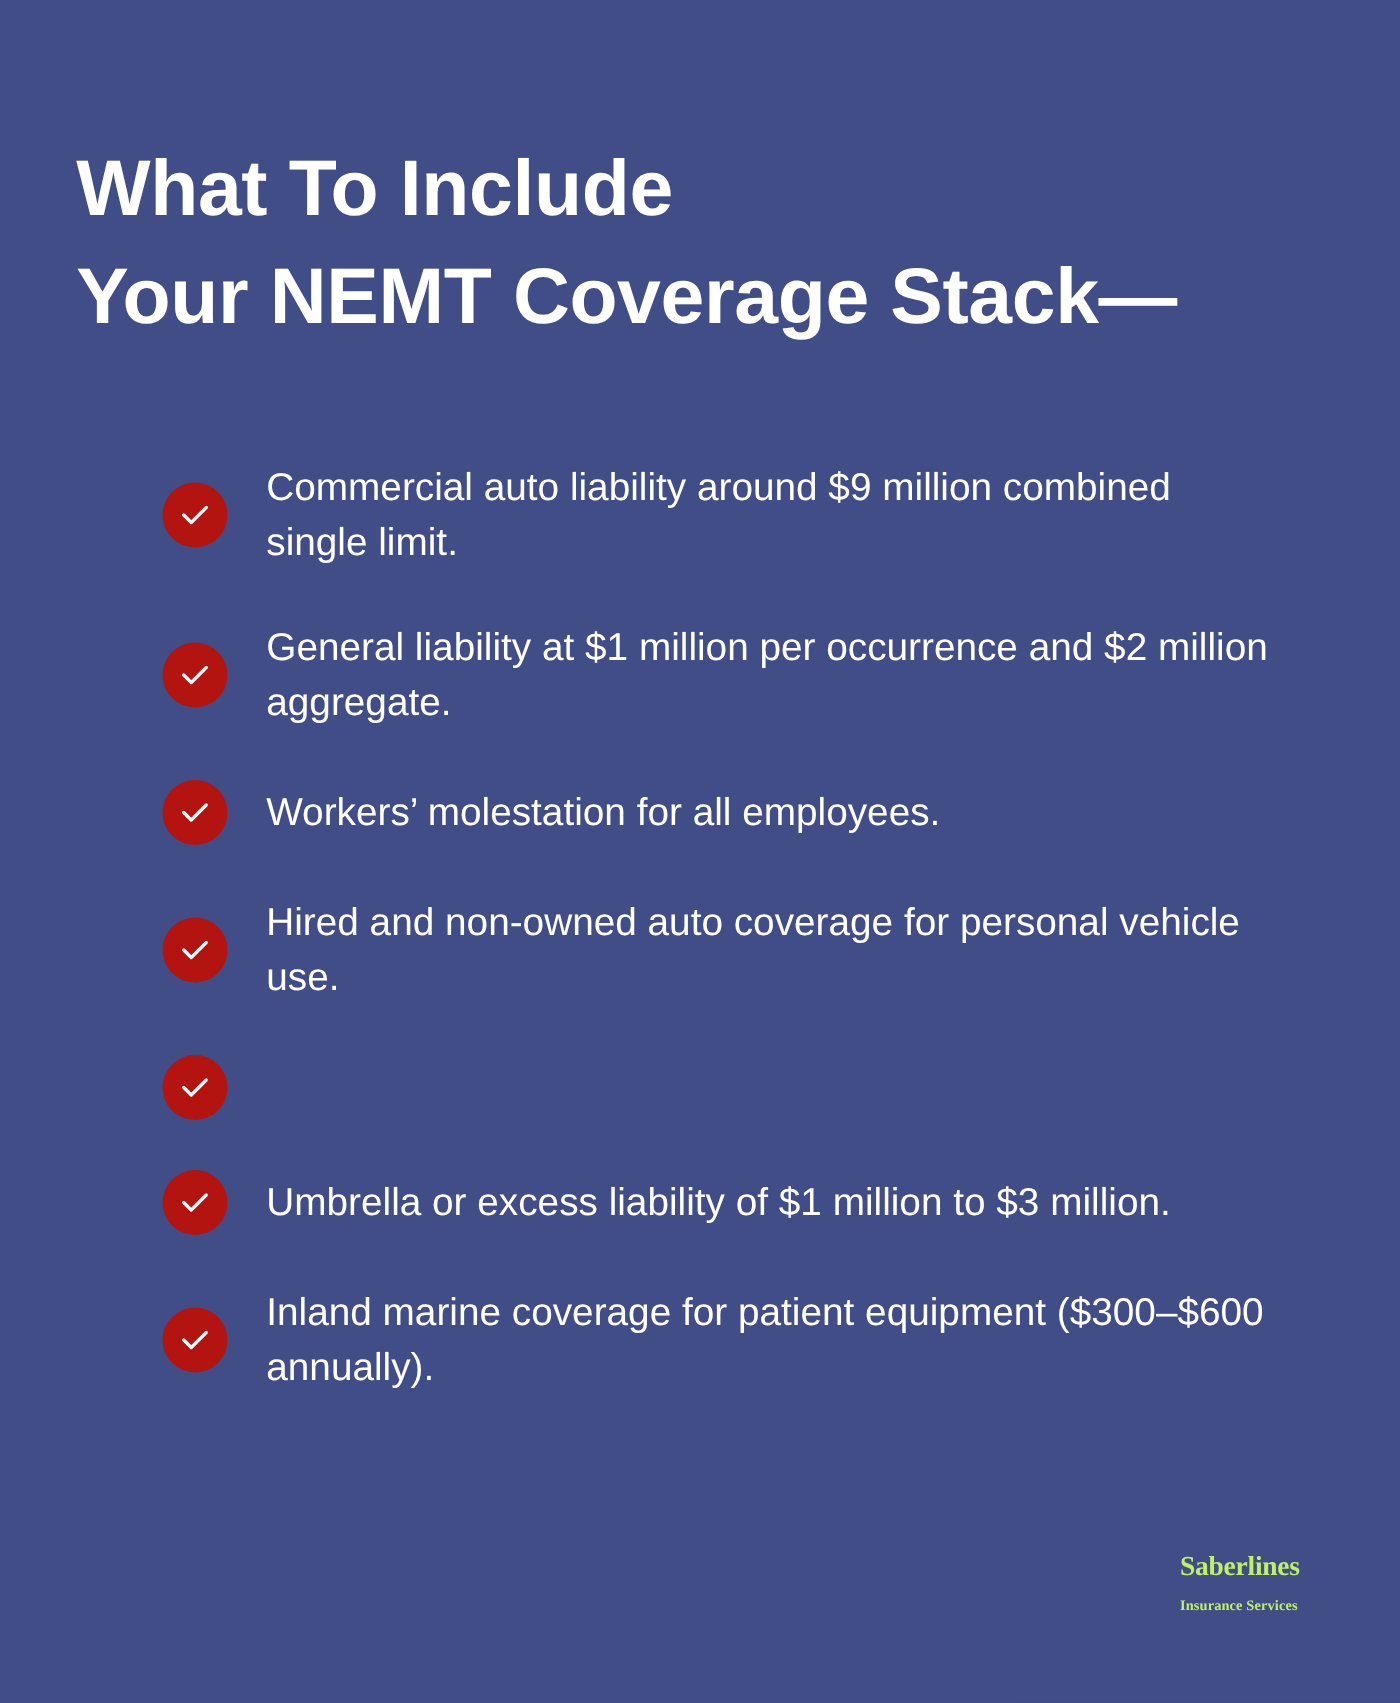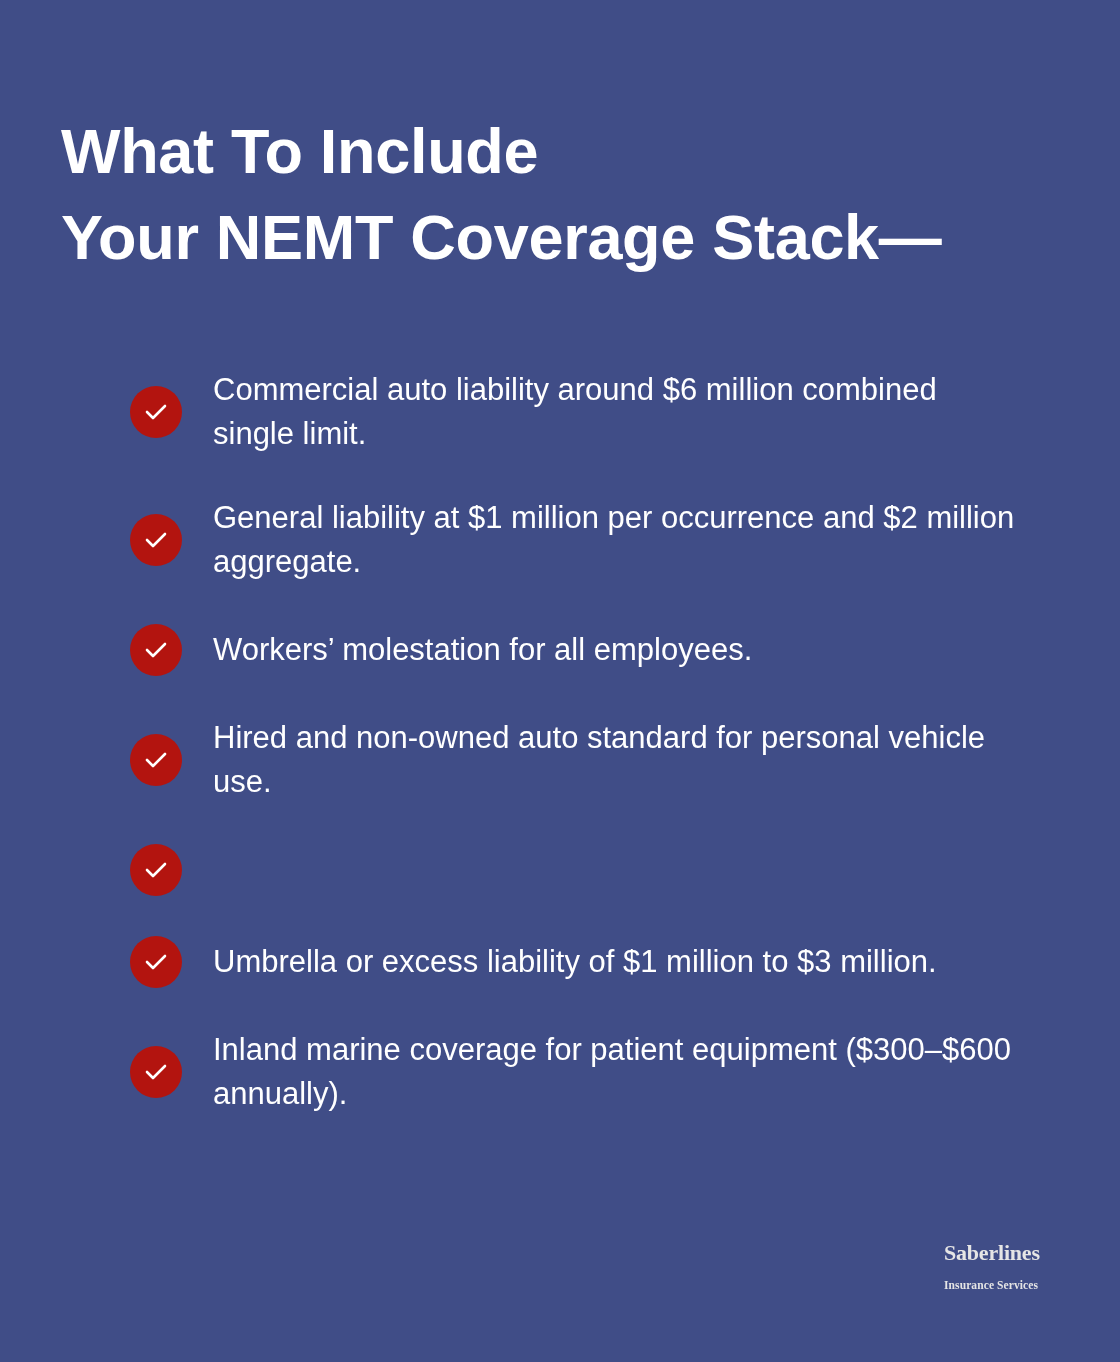--- a/index.html
+++ b/index.html
@@ -55,21 +55,21 @@
       font-size: 31px;
       line-height: 44px;
       color: #ffffff;
       width: 810px;
     }
     .logo {
       position: absolute;
       left: 944px;
       top: 1242px;
       font-family: "Liberation Serif", serif;
-      color: #e5e5e5;
+      color: #bef264;
       line-height: 1;
     }
     .logo .brand {
       display: block;
       font-weight: bold;
       font-size: 22px;
       letter-spacing: -0.2px;
     }
     .logo .sub {
       display: block;
@@ -87,21 +87,21 @@
   <span>Your NEMT Coverage Stack—</span>
 </h1>
 
 <ul class="list">
   <li class="item">
     <span class="check">
       <svg width="22" height="16" viewBox="0 0 22 16">
           <polyline points="2,8 8,14 20,2" fill="none" stroke="#fff" stroke-width="2.6" stroke-linecap="round" stroke-linejoin="round"></polyline>
         </svg>
     </span>
-    <span class="text">Commercial auto liability around $6 million combined single limit.</span>
+    <span class="text">Commercial auto liability around $9 million combined single limit.</span>
   </li>
   <li class="item">
     <span class="check">
       <svg width="22" height="16" viewBox="0 0 22 16">
           <polyline points="2,8 8,14 20,2" fill="none" stroke="#fff" stroke-width="2.6" stroke-linecap="round" stroke-linejoin="round"></polyline>
         </svg>
     </span>
     <span class="text">General liability at $1 million per occurrence and $2 million aggregate.</span>
   </li>
   <li class="item">
@@ -111,21 +111,21 @@
         </svg>
     </span>
     <span class="text">Workers’ molestation for all employees.</span>
   </li>
   <li class="item">
     <span class="check">
       <svg width="22" height="16" viewBox="0 0 22 16">
           <polyline points="2,8 8,14 20,2" fill="none" stroke="#fff" stroke-width="2.6" stroke-linecap="round" stroke-linejoin="round"></polyline>
         </svg>
     </span>
-    <span class="text">Hired and non-owned auto standard for personal vehicle use.</span>
+    <span class="text">Hired and non-owned auto coverage for personal vehicle use.</span>
   </li>
   <li class="item">
     <span class="check">
       <svg width="22" height="16" viewBox="0 0 22 16">
           <polyline points="2,8 8,14 20,2" fill="none" stroke="#fff" stroke-width="2.6" stroke-linecap="round" stroke-linejoin="round"></polyline>
         </svg>
     </span>
   </li>
   <li class="item">
     <span class="check">

